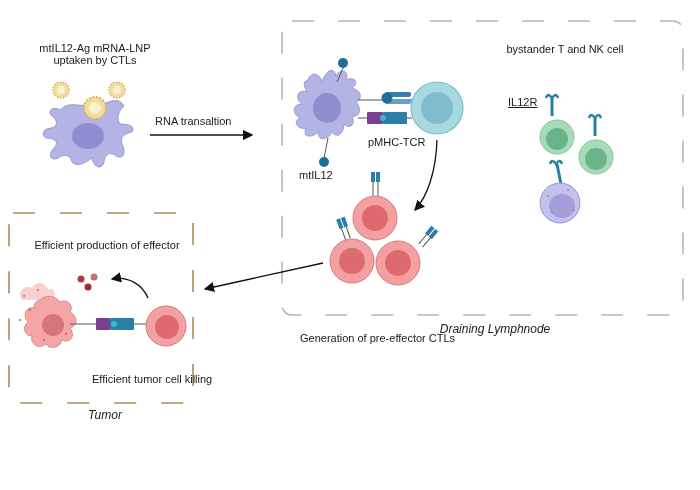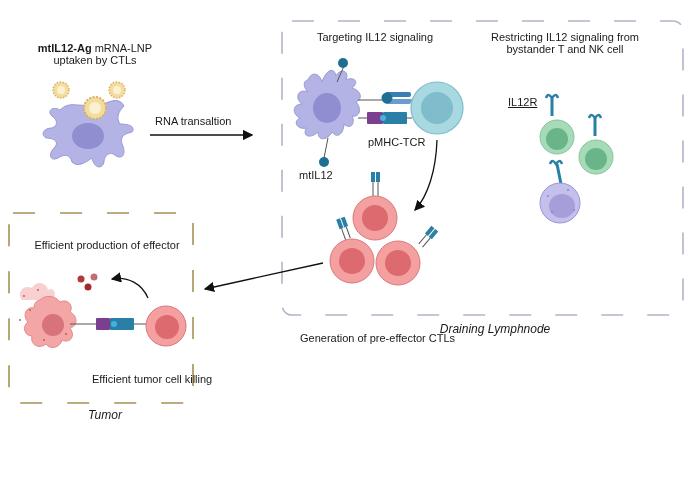--- a/index.html
+++ b/index.html
@@ -2,21 +2,21 @@
 <html><head>
 <meta charset="utf-8">
 <style>
   html, body { margin:0; padding:0; background:#ffffff; }
   body { width:700px; height:490px; position:relative; overflow:hidden;
          font-family:"Liberation Sans", sans-serif; color:#1a1a1a; }
   .lbl { position:absolute; font-size:11px; line-height:12px; text-align:center; white-space:nowrap; }
   .lbl-left { text-align:left; }
   .big { font-size:12px; line-height:15px;font-style:italic; }
   svg.layer { position:absolute; left:0; top:0; }
-  b { font-weight:bold;text-align:center; }
+  b { font-weight:normal;text-align:center; }
 </style>
 </head>
 <body>
 
 <svg class="layer" width="700" height="490">
   <defs>
     <marker id="ah" markerWidth="8" markerHeight="8" refX="7" refY="4" orient="auto">
       <path d="M0,0 L8,4 L0,8 z" fill="#111"></path>
     </marker>
   </defs>
@@ -168,24 +168,24 @@
   </g>
 </svg>
 
 <div class="lbl" style="left:20px; top:42px; width:150px;">
   <b>mtIL12-Ag</b><span> mRNA-LNP</span><br>
   <span>uptaken by CTLs</span>
 </div>
 <div class="lbl" style="left:155px; top:115px;">RNA transaltion</div>
 
 <div class="lbl" style="left:305px; top:31px; width:140px;">
-  <span>Targeting IL12 signaling</span><br>
+  <br>
 </div>
 <div class="lbl" style="left:485px; top:31px; width:160px;">
-  <span>Restricting IL12 signaling from</span><br><span>bystander T and NK cell</span>
+  <br><span>bystander T and NK cell</span>
 </div>
 <div class="lbl lbl-left" style="left:368px; top:136px;">pMHC-TCR</div>
 <div class="lbl lbl-left" style="left:299px; top:169px;">mtIL12</div>
 <div class="lbl lbl-left" style="left:508px; top:96px;text-decoration:underline;">IL12R</div>
 <div class="lbl lbl-left" style="left:300px; top:296px;margin-top:36px;">Generation of pre-effector CTLs</div>
 <div class="lbl big" style="left:420px; top:322px; width:150px;">Draining Lymphnode</div>
 
 <div class="lbl" style="left:22px; top:239px; width:170px;">
   <span>Efficient production of effector</span><br>
 </div>

